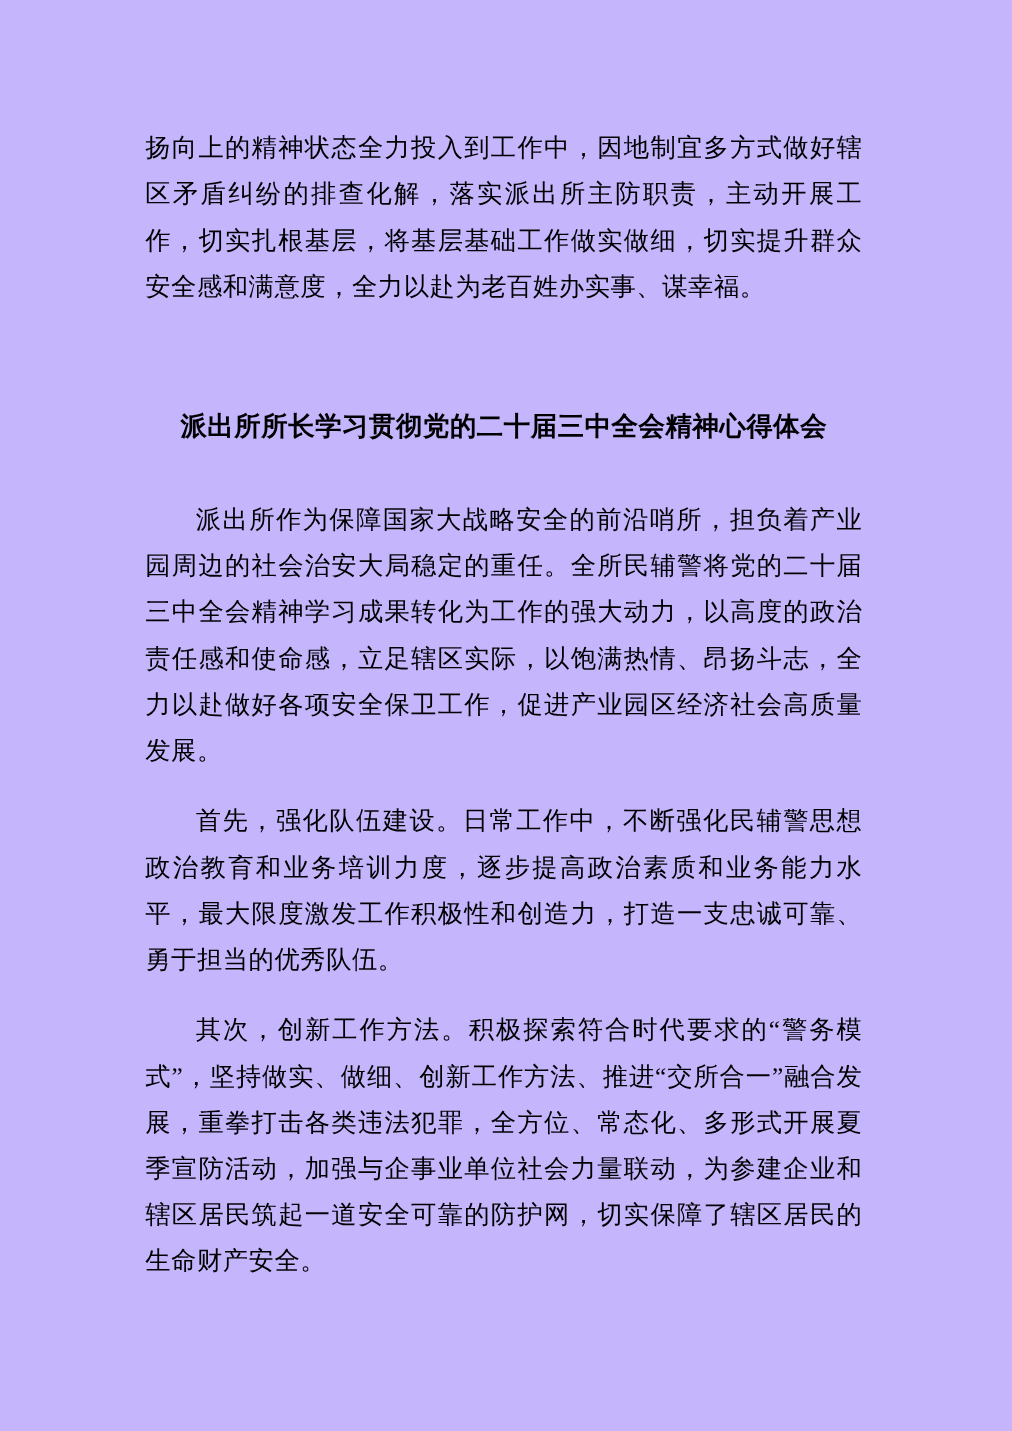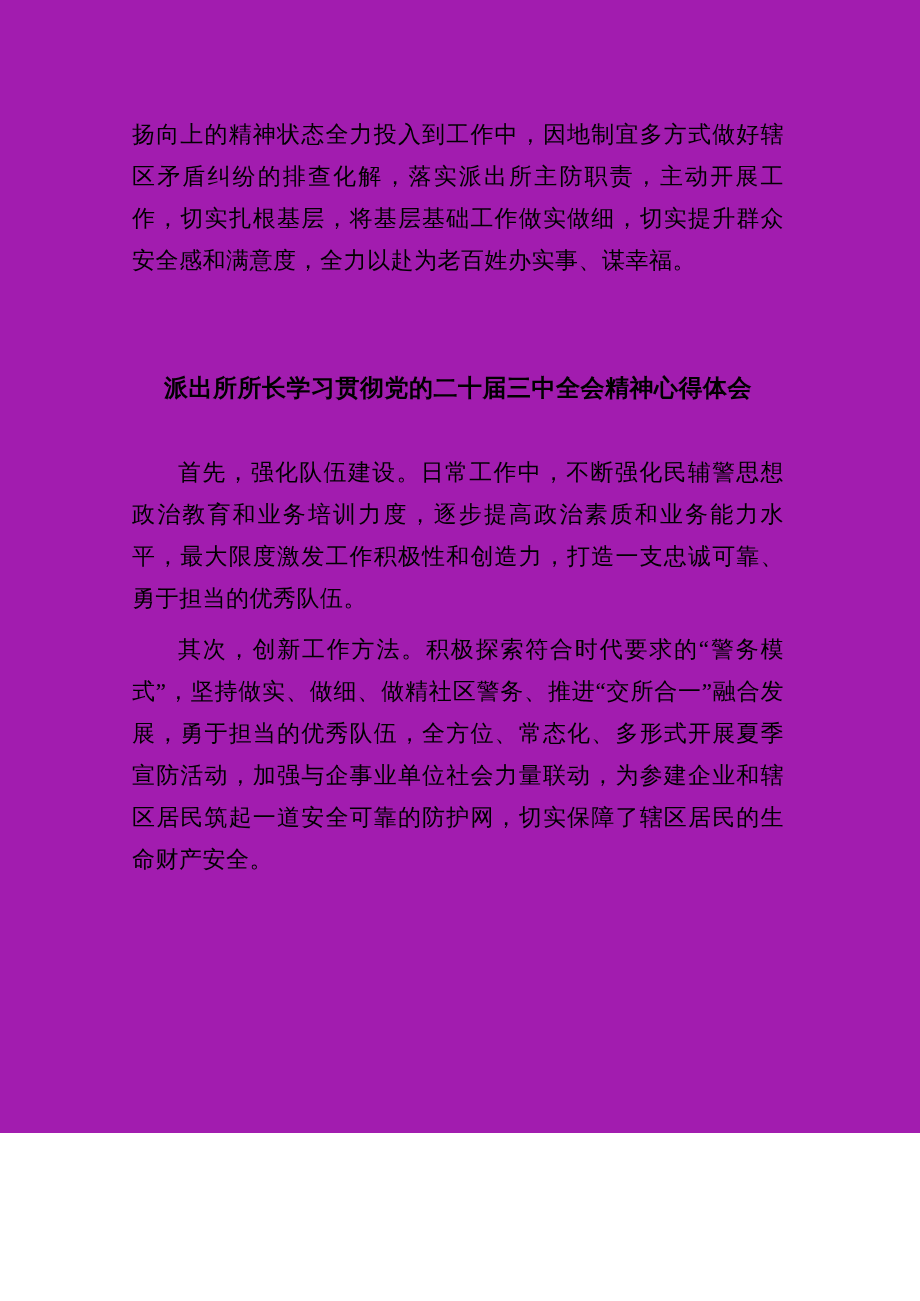--- a/index.html
+++ b/index.html
@@ -7,40 +7,40 @@
     padding: 0;
   }
   body {
     width: 920px;
     height: 1301px;
     background: #ffffff;
   }
   .page {
     position: relative;
     width: 920px;
-    height: 1133px;
-    background: #a21caf;
+    height: 1301px;
+    background: #c4b5fd;
     overflow: hidden;
     color: #000000;
     font-family: "Liberation Serif", "DejaVu Serif", serif;
   }
   .content {
     padding: 114px 136px 0 132px;
   }
   .para {
     margin: 0;
     font-size: 23px;
     line-height: 42px;
     letter-spacing: 0.5px;
     text-align: justify;
     text-justify: inter-character;
     word-break: break-all;
   }
   .para + .para {
-    margin-top: 9px;
+    margin-top: 22px;
   }
   .para.indent {
     text-indent: 2em;
   }
   .doc-title {
     margin: 84px 0 42px 0;
     font-family: "Liberation Sans", "DejaVu Sans", sans-serif;
     font-weight: bold;
     font-size: 24px;
     line-height: 44px;
@@ -51,20 +51,21 @@
 </head>
 <body>
 
 <div class="page">
   <div class="content">
 
     <p class="para">扬向上的精神状态全力投入到工作中，因地制宜多方式做好辖区矛盾纠纷的排查化解，落实派出所主防职责，主动开展工作，切实扎根基层，将基层基础工作做实做细，切实提升群众安全感和满意度，全力以赴为老百姓办实事、谋幸福。</p>
 
     <h1 class="doc-title">派出所所长学习贯彻党的二十届三中全会精神心得体会</h1>
 
+    <p class="para indent">派出所作为保障国家大战略安全的前沿哨所，担负着产业园周边的社会治安大局稳定的重任。全所民辅警将党的二十届三中全会精神学习成果转化为工作的强大动力，以高度的政治责任感和使命感，立足辖区实际，以饱满热情、昂扬斗志，全力以赴做好各项安全保卫工作，促进产业园区经济社会高质量发展。</p>
 
     <p class="para indent">首先，强化队伍建设。日常工作中，不断强化民辅警思想政治教育和业务培训力度，逐步提高政治素质和业务能力水平，最大限度激发工作积极性和创造力，打造一支忠诚可靠、勇于担当的优秀队伍。</p>
 
-    <p class="para indent">其次，创新工作方法。积极探索符合时代要求的“警务模式”，坚持做实、做细、做精社区警务、推进“交所合一”融合发展，勇于担当的优秀队伍，全方位、常态化、多形式开展夏季宣防活动，加强与企事业单位社会力量联动，为参建企业和辖区居民筑起一道安全可靠的防护网，切实保障了辖区居民的生命财产安全。</p>
+    <p class="para indent">其次，创新工作方法。积极探索符合时代要求的“警务模式”，坚持做实、做细、创新工作方法、推进“交所合一”融合发展，重拳打击各类违法犯罪，全方位、常态化、多形式开展夏季宣防活动，加强与企事业单位社会力量联动，为参建企业和辖区居民筑起一道安全可靠的防护网，切实保障了辖区居民的生命财产安全。</p>
 
 
   </div>
 </div>
 
 </body></html>

